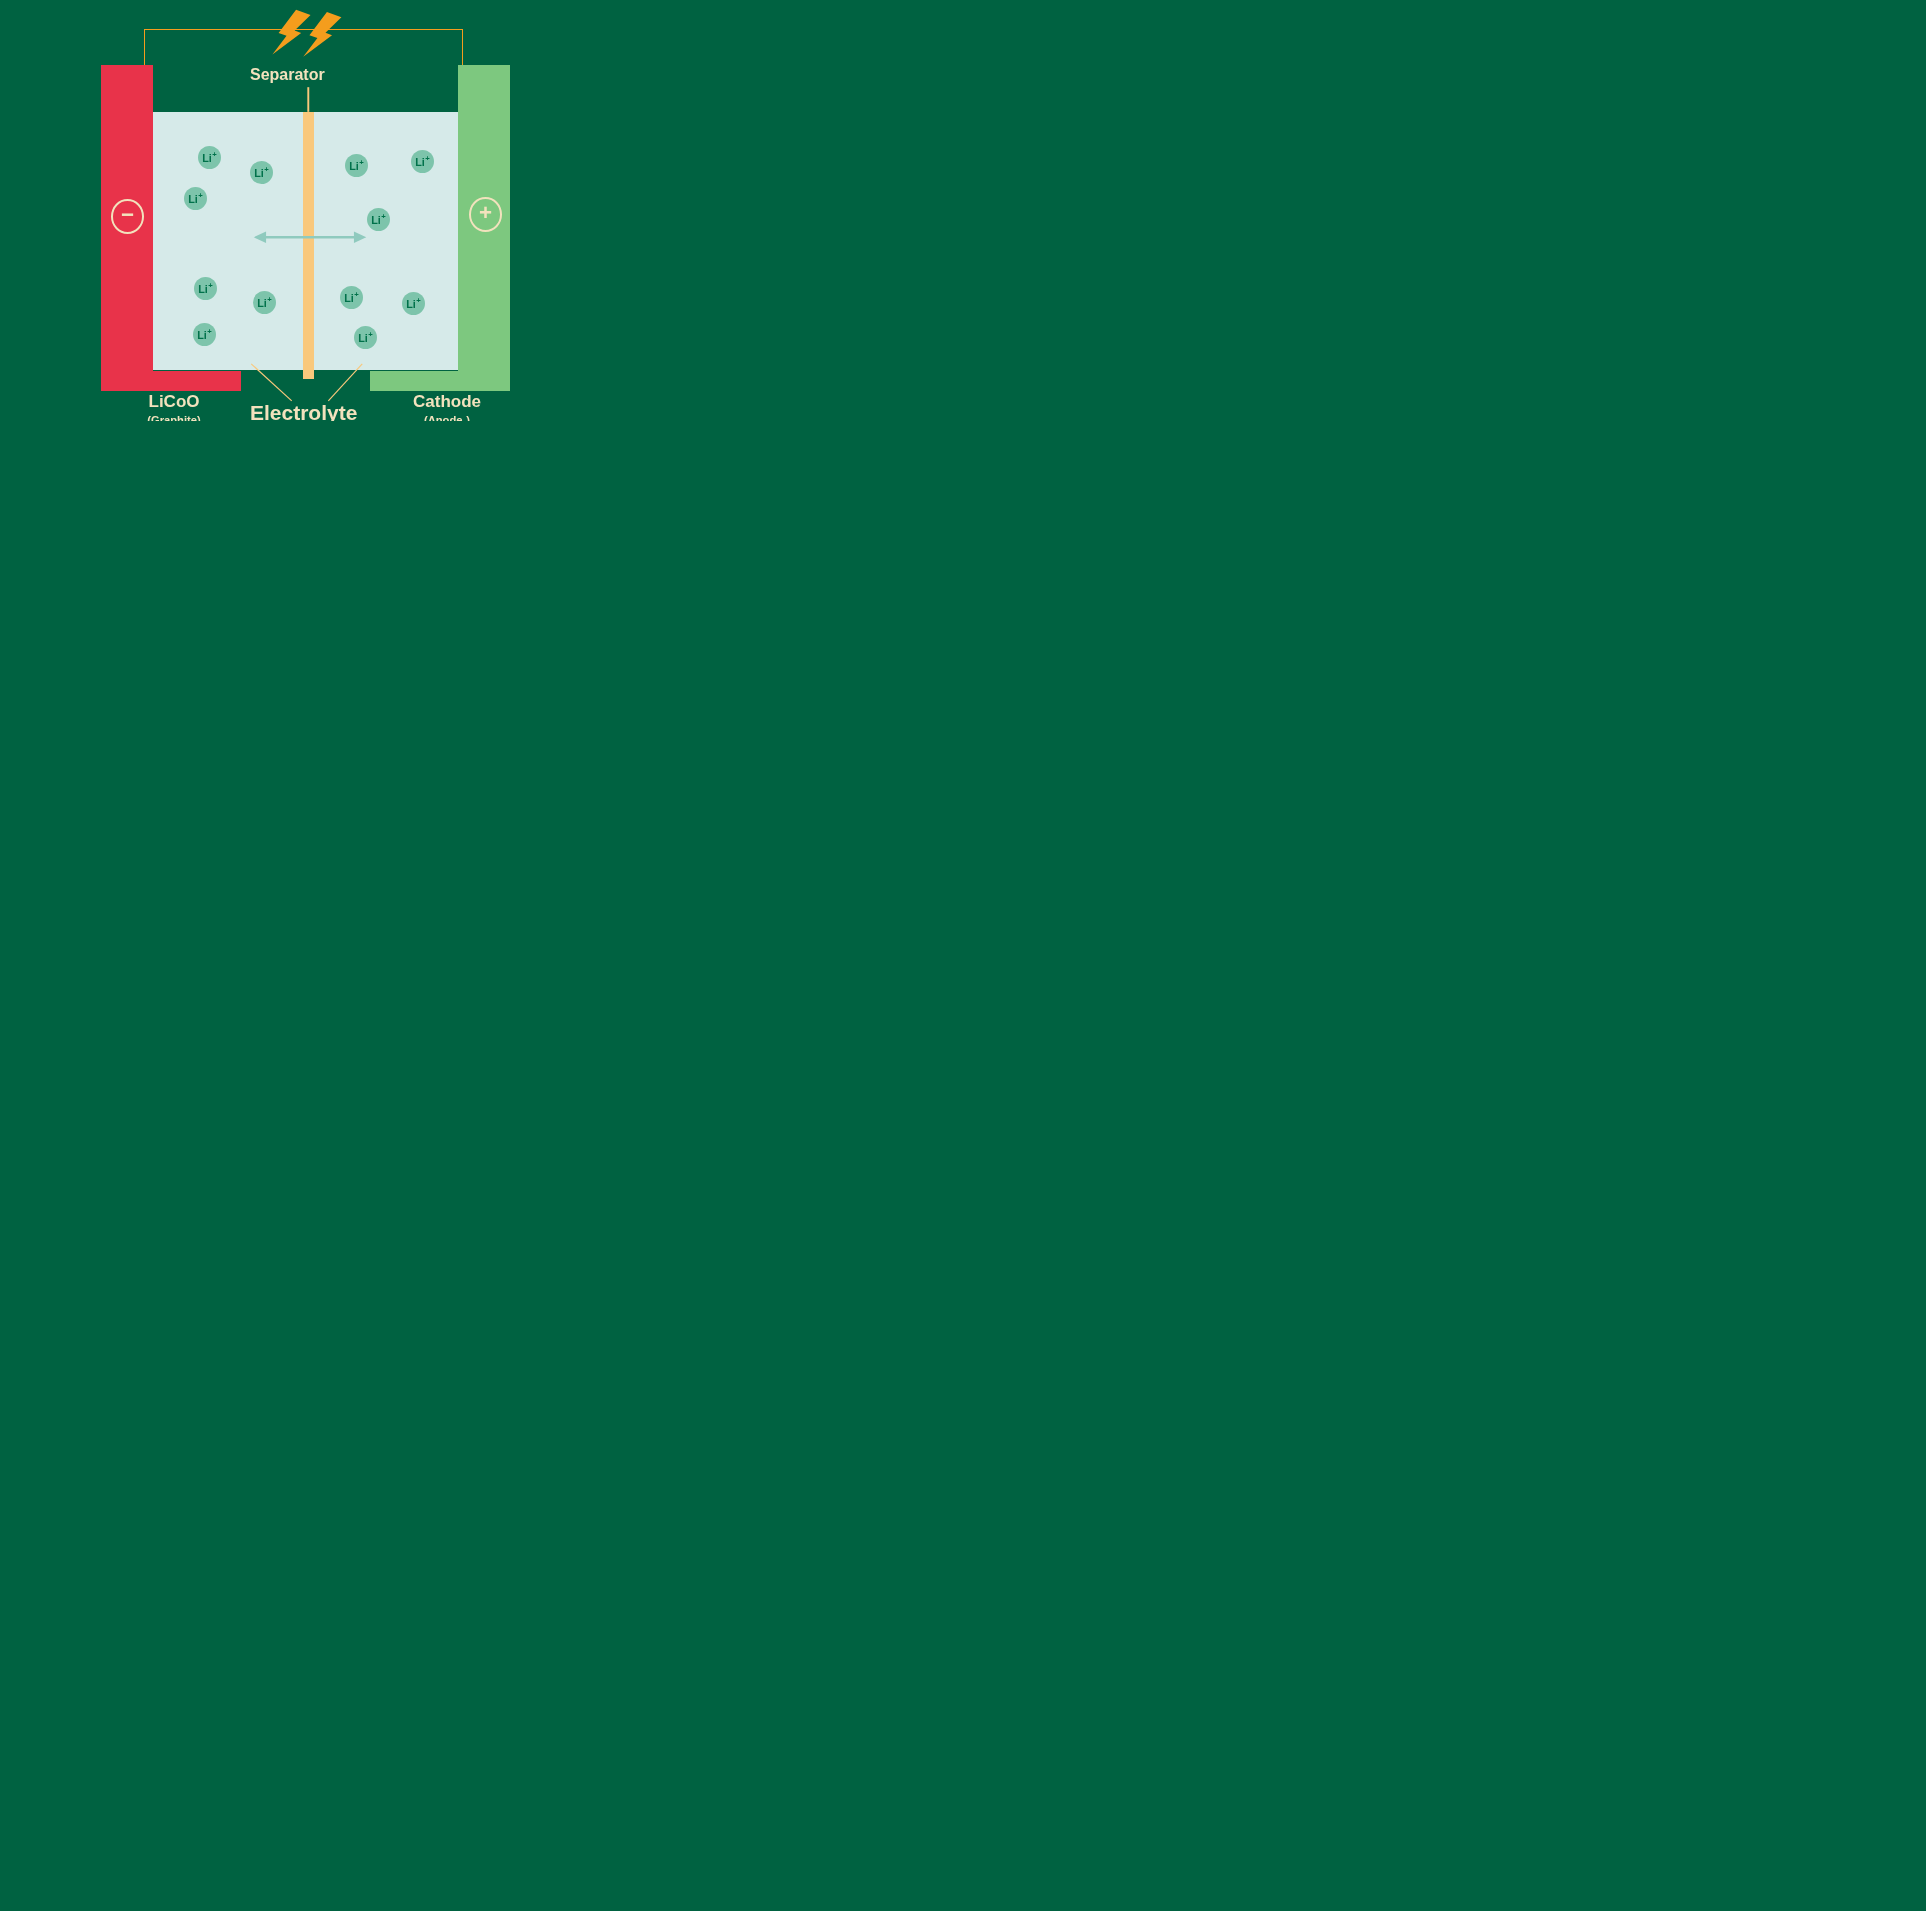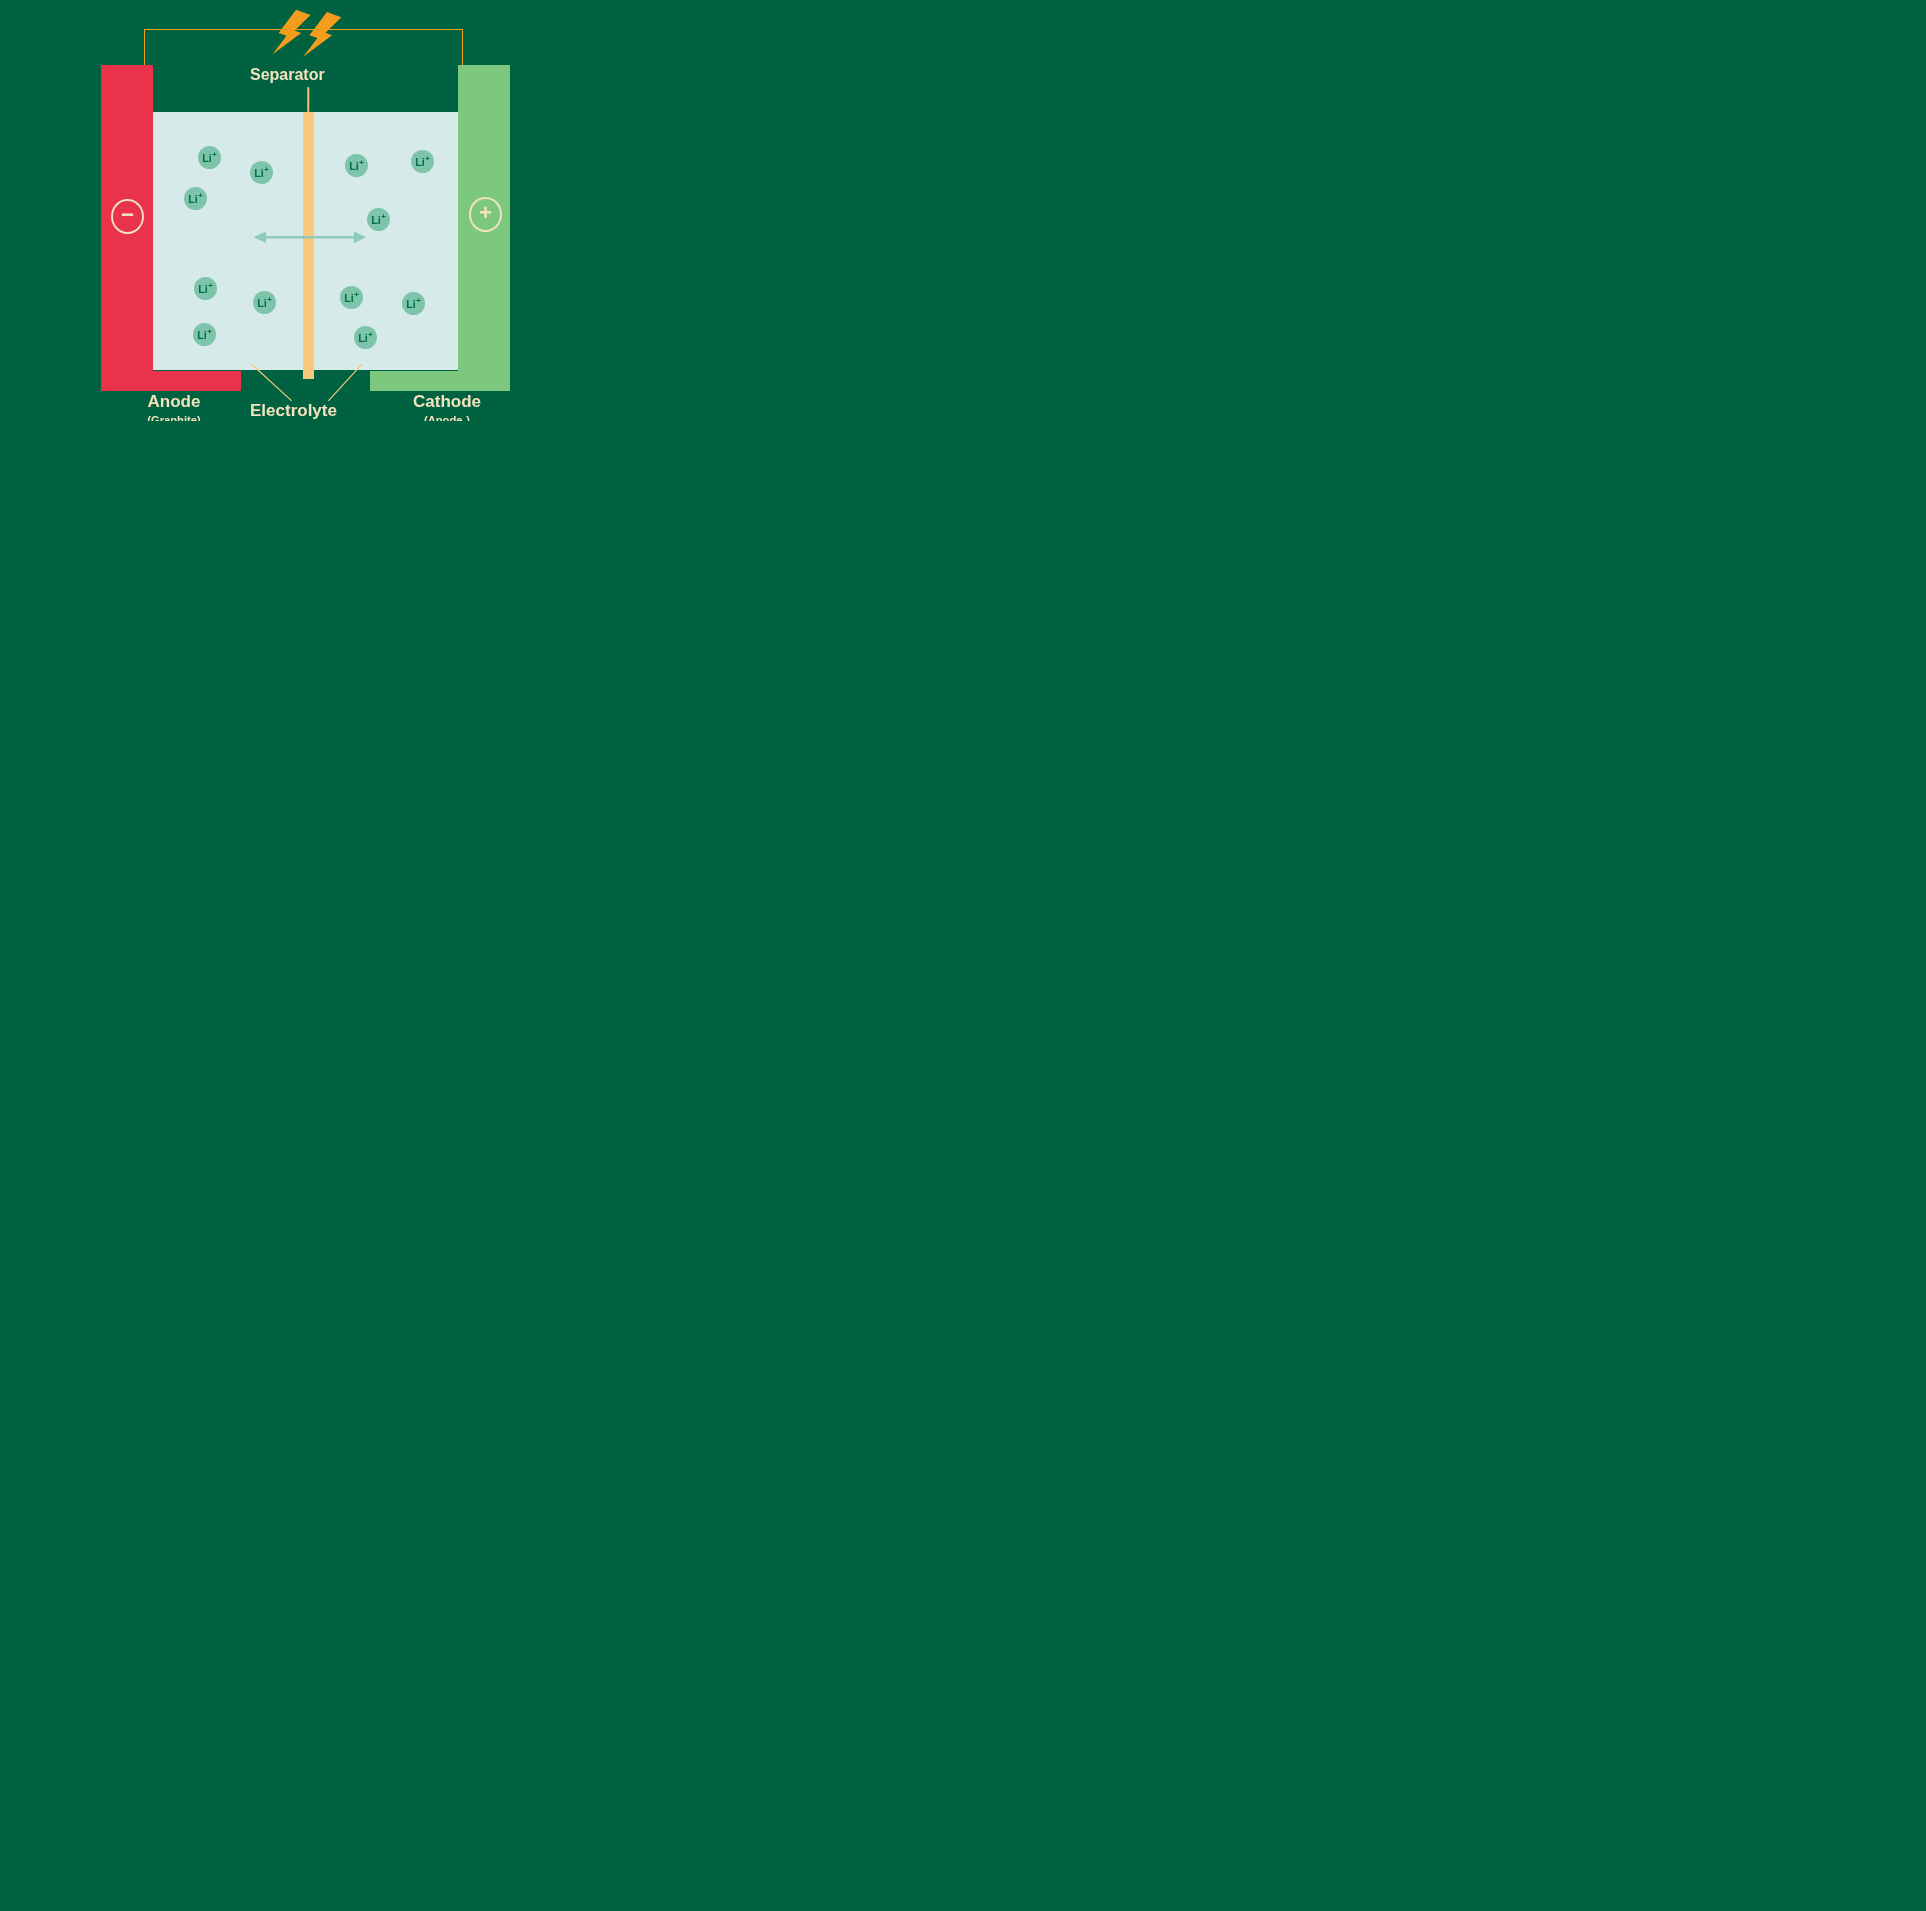--- a/index.html
+++ b/index.html
@@ -43,21 +43,21 @@
   }
   .ion sup { font-size:7.7px; position:relative; top:-3.5px; margin-left:0.4px; }
   
   .label { position:absolute; color:var(--label-text); text-align:left; }
   .separator-label { left:250px; top:66px; width:116px; font-size:16px; }
   .label-group { position:absolute; color:var(--label-text); text-align:center; }
   .label-group .big   { font-size:17px; line-height:1.1; }
   .label-group .small { font-size:11.2px; line-height:1.1; margin-top:2px; }
   .label-group .small sub { font-size:0.62em; }
   .anode-labels   { left:124px; top:393px; width:100px; }
-  .electrolyte-label { left:250px; top:401px; width:116px; font-size:17px; }
+  .electrolyte-label { left:250px; top:401px; width:116px; font-size:21px; }
   .cathode-labels { left:397px; top:393px; width:100px; }
   .leaders, .flow-arrow { position:absolute; pointer-events:none; }
   .leaders { left:0; top:0; }
   .flow-arrow { left:252px; top:228px; }
 </style>
 </head>
 <body>
 
 <div class="canvas">
 
@@ -144,21 +144,21 @@
 
   <svg class="leaders" width="595" height="421" viewBox="0 0 1544 1092">
     <line x1="800" y1="226" x2="800" y2="290" stroke="#f9c87c" stroke-width="5"></line>
     <line x1="757" y1="1040" x2="652" y2="944" stroke="#f9c87c" stroke-width="3"></line>
     <line x1="852" y1="1040" x2="940" y2="944" stroke="#f9c87c" stroke-width="3"></line>
   </svg>
 
   <div class="label separator-label">Separator</div>
 
   <div class="label-group anode-labels">
-    <div class="big">Anode</div>
+    <div class="big">LiCoO</div>
     <div class="small">(Graphite)</div>
   </div>
 
   <div class="label electrolyte-label">Electrolyte</div>
 
   <div class="label-group cathode-labels">
     <div class="big">Cathode</div>
     <div class="small"><span>(Anode</span><sub>2</sub><span>)</span></div>
   </div>
 

